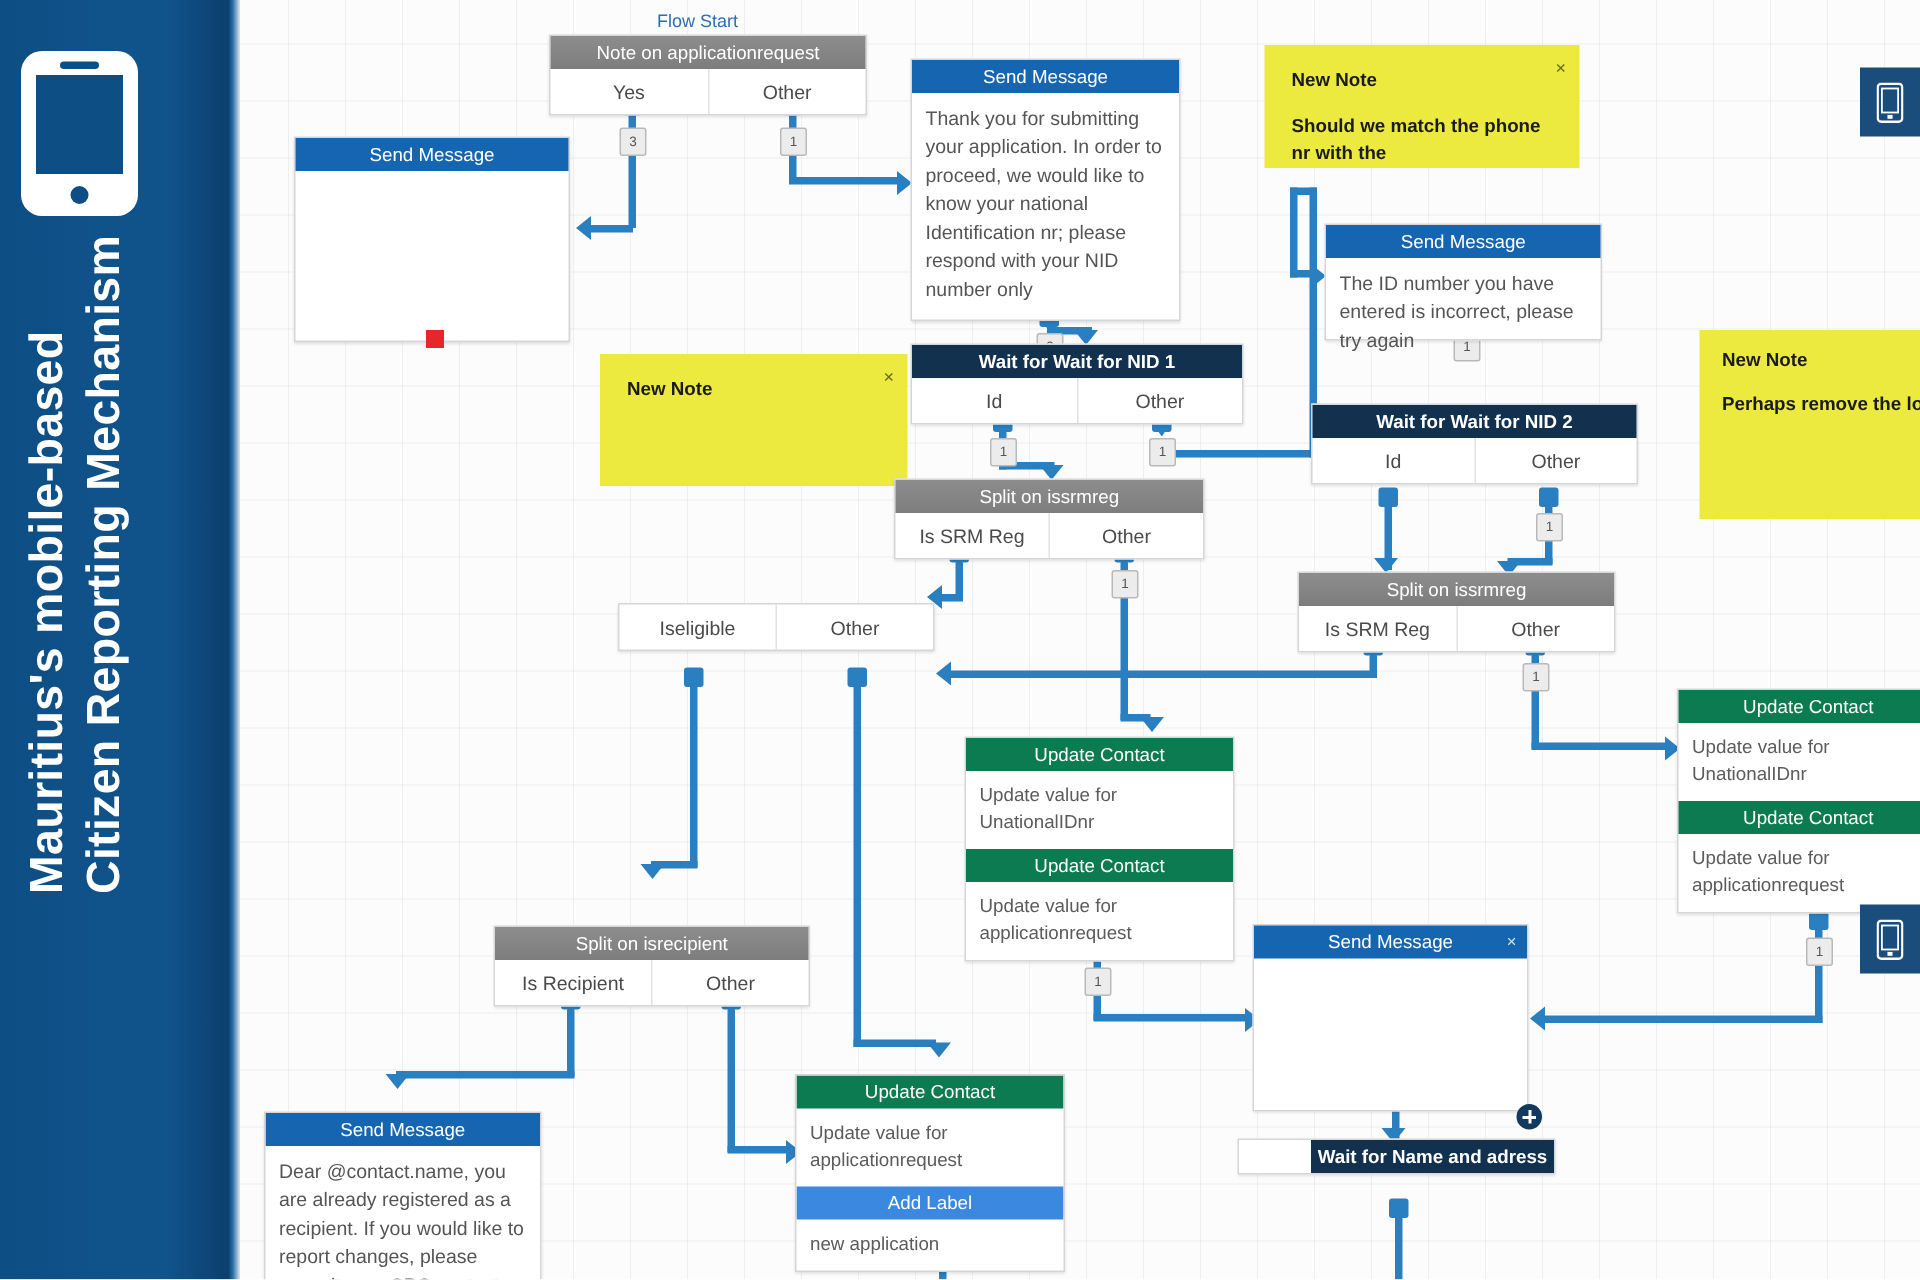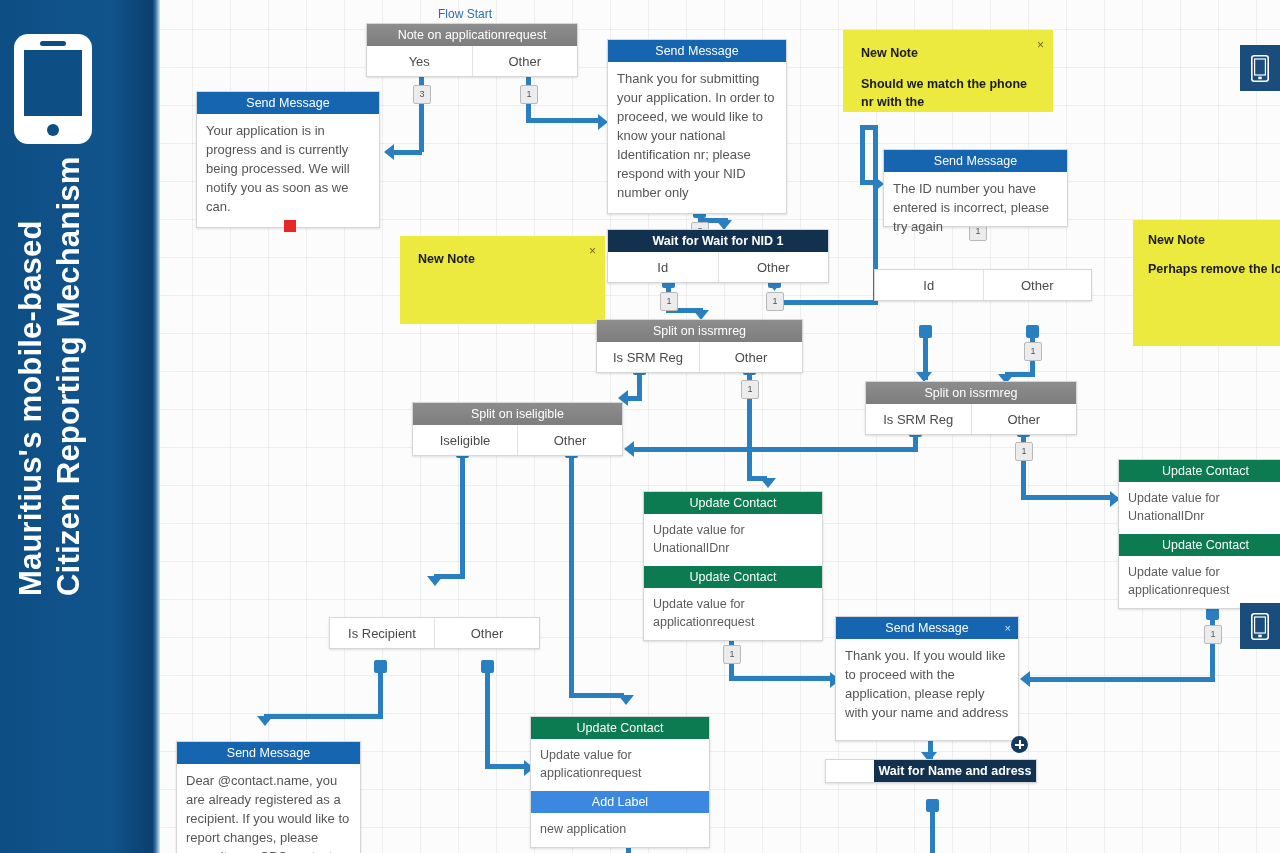--- a/index.html
+++ b/index.html
@@ -224,21 +224,20 @@
     <div class="node" style="left:206px;top:23px;width:212px;">
       <div class="hdr grey">Note on applicationrequest</div>
       <div class="rules">
         <div>Yes</div>
         <div>Other</div>
       </div>
     </div>
 
     <div class="node" style="left:36px;top:91px;width:184px;height:137px;">
       <div class="hdr blue">Send Message</div>
-      <div class="body">Your application is in progress and is currently being processed. We will notify you as soon as we can.</div>
     </div>
     <div class="redsq" style="left:124px;top:220px;"></div>
 
     <div class="node" style="left:447px;top:39px;width:180px;height:175px;">
       <div class="hdr blue">Send Message</div>
       <div class="body">Thank you for submitting your application. In order to proceed, we would like to know your national Identification nr; please respond with your NID number only</div>
     </div>
 
     <div class="note" style="left:683px;top:30px;width:210px;height:82px;">
       <span class="x">×</span>
@@ -263,20 +262,21 @@
         <div>Other</div>
       </div>
     </div>
 
     <div class="node" style="left:723px;top:149px;width:185px;height:78px;">
       <div class="hdr blue">Send Message</div>
       <div class="body">The ID number you have entered is incorrect, please try again</div>
     </div>
 
     <div class="node" style="left:714px;top:269px;width:218px;">
+      <div class="hdr navy">Wait for Wait for NID 2</div>
       <div class="rules">
         <div>Id</div>
         <div>Other</div>
       </div>
     </div>
 
     <div class="node" style="left:436px;top:319px;width:207px;">
       <div class="hdr grey">Split on issrmreg</div>
       <div class="rules">
         <div>Is SRM Reg</div>
@@ -286,28 +286,28 @@
 
     <div class="node" style="left:705px;top:381px;width:212px;">
       <div class="hdr grey">Split on issrmreg</div>
       <div class="rules">
         <div>Is SRM Reg</div>
         <div>Other</div>
       </div>
     </div>
 
     <div class="node" style="left:252px;top:402px;width:211px;">
-      <div class="hdr grey">Split on iseligible</div>
       <div class="rules">
         <div>Iseligible</div>
         <div>Other</div>
       </div>
     </div>
 
     <div class="node" style="left:169px;top:617px;width:211px;">
+      <div class="hdr grey">Split on isrecipient</div>
       <div class="rules">
         <div>Is Recipient</div>
         <div>Other</div>
       </div>
     </div>
 
     <div class="node" style="left:483px;top:491px;width:180px;">
       <div class="hdr green">Update Contact</div>
       <div class="body sm">Update value for UnationalIDnr</div>
       <div class="hdr green">Update Contact</div>
@@ -331,21 +331,20 @@
       <div class="body sm">Update value for applicationrequest</div>
       <div class="hdr lightblue">Add Label</div>
       <div class="body sm">new application</div>
     </div>
 
     <div class="node" style="left:675px;top:616px;width:184px;height:125px;">
       <div class="hdr blue">
         <span>Send Message</span>
         <span class="hdr-x">×</span>
       </div>
-      <div class="body">Thank you. If you would like to proceed with the application, please reply with your name and address</div>
     </div>
     <div class="plusdot" style="left:851px;top:736px;"></div>
 
     <div class="node" style="left:665px;top:759px;width:212px;padding-left:48px;">
       <div class="hdr navy">Wait for Name and adress</div>
     </div>
 
     <div class="mobbadge" style="left:1080px;top:45px;">
       <svg width="18" height="27" viewBox="0 0 18 27">
         <rect x="0.8" y="0.8" width="16.4" height="25.4" rx="2.4" fill="none" stroke="#ffffff" stroke-width="1.6"></rect>

